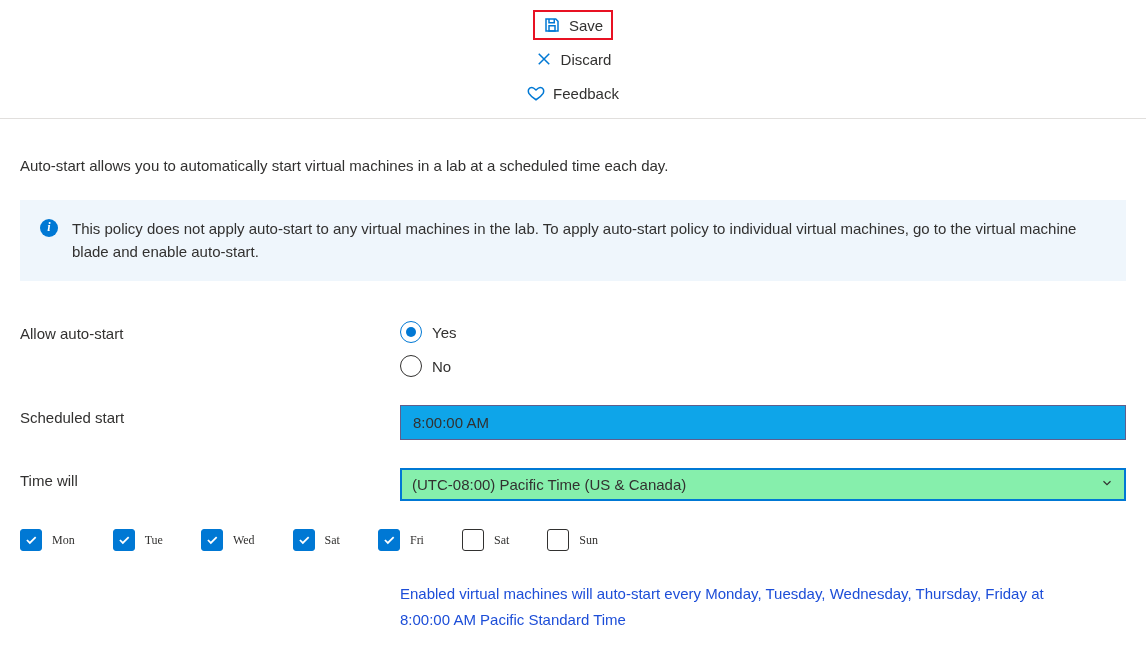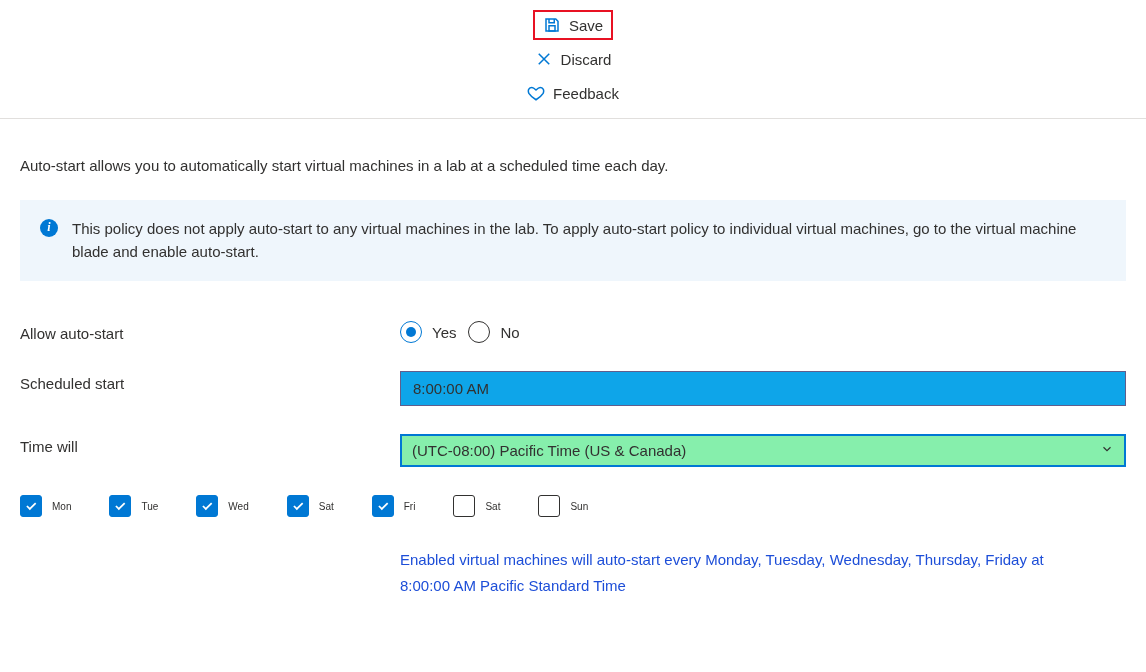--- a/index.html
+++ b/index.html
@@ -69,21 +69,21 @@
     margin-bottom: 28px;
   }
   .form-label {
     width: 380px;
     flex: 0 0 380px;
     font-size: 15px;
     color: #323130;
     padding-top: 4px;
   }
   .form-control { flex: 1; }
-  .radio-group { display: flex; flex-direction: row; gap: 12px; }
+  .radio-group { display: flex; flex-direction: column; gap: 12px; }
   .radio-item { display: inline-flex; align-items: center; gap: 10px; cursor: pointer; }
   .radio-circle {
     width: 22px; height: 22px; border: 1.5px solid #323130; border-radius: 50%;
     display: inline-flex; align-items:center; justify-content:center;
     flex: 0 0 auto;
   }
   .radio-circle.selected { border-color: #0078d4; }
   .radio-circle.selected .dot {
     width: 10px; height: 10px; background: #0078d4; border-radius: 50%;
   }
@@ -117,21 +117,21 @@
     border: 1.5px solid #323130;
     border-radius: 3px;
     display: inline-flex; align-items:center; justify-content:center;
     flex: 0 0 auto;
   }
   .checkbox.checked {
     background: #0078d4;
     border-color: #0078d4;
   }
   .checkbox.checked svg { width: 14px; height: 14px; }
-  .day-label { font-size: 10px; }
+  .day-label { font-size: 12px; font-family: Liberation Serif, serif; }
   .summary {
     margin-left: 380px;
     font-size: 15px;
     line-height: 1.7;
     color: #1d4ed8;
     margin-top: 30px;
     max-width: 680px;
   }
 </style>
 </head>

